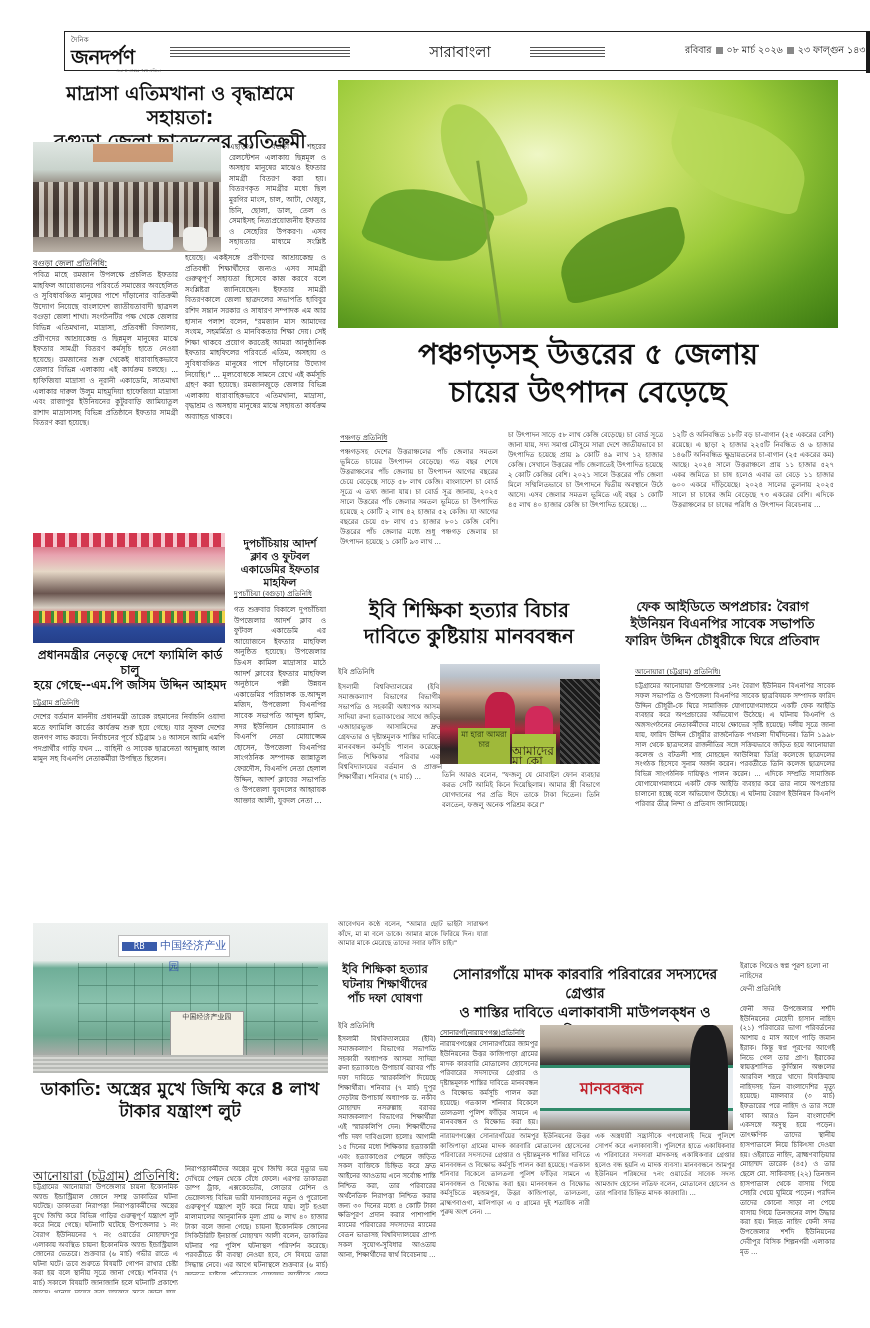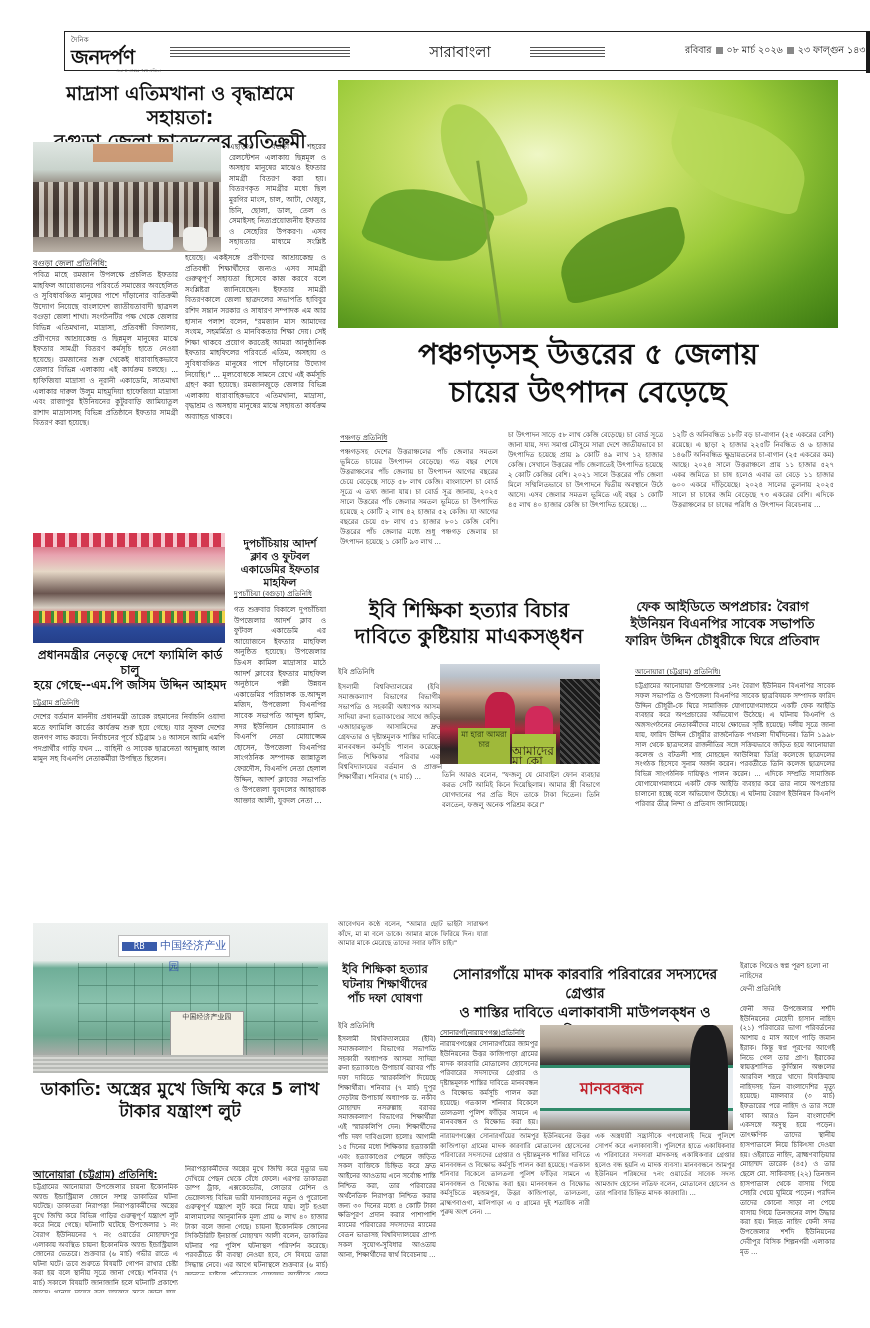--- a/index.html
+++ b/index.html
@@ -77,24 +77,24 @@
     <span>中国经济产业园</span>
   </div>
   <div class="abs" style="left:45px;top:40px;width:240px;height:95px;background:repeating-linear-gradient(90deg,rgba(30,80,60,0.35) 0 1px,transparent 1px 28px),repeating-linear-gradient(0deg,rgba(30,80,60,0.35) 0 1px,transparent 1px 18px);"></div>
   <div class="abs" style="left:137px;top:88px;width:72px;height:48px;background:#f4f1e6;border:1px solid #9a9a9a;">
     <div style="font-size:7px;text-align:center;color:#333;font-family:'DejaVu Sans',sans-serif;">中国经济产业园</div>
   </div>
   <div class="abs" style="left:0;top:132px;width:295px;height:18px;background:repeating-linear-gradient(0deg,#b8bab6 0 2px,#d6d7d3 2px 4px);"></div>
 </div>
 
 <div class="abs hl" style="left:30px;top:1078px;width:300px;font-size:17.5px;line-height:1.28;">
-  <div>ডাকাতি: অস্ত্রের মুখে জিম্মি করে 5 লাখ</div>
+  <div>ডাকাতি: অস্ত্রের মুখে জিম্মি করে 8 লাখ</div>
   <div>টাকার যন্ত্রাংশ লুট</div>
 </div>
-<div class="abs byline" style="left:33px;top:1167px;font-size:10px;font-weight:bold;">আনোয়ারা (চট্টগ্রাম) প্রতিনিধি:</div>
+<div class="abs byline" style="left:33px;top:1167px;font-size:12px;">আনোয়ারা (চট্টগ্রাম) প্রতিনিধি:</div>
 <div class="abs body" style="left:33px;top:1183px;width:145px;height:110px;overflow:hidden;font-size:6.8px;line-height:9.6px;">চট্টগ্রামের আনোয়ারা উপজেলার চায়না ইকোনমিক অ্যান্ড ইন্ডাস্ট্রিয়াল জোনে সশস্ত্র ডাকাতির ঘটনা ঘটেছে। ডাকাতরা নিরাপত্তা নিরাপত্তাকর্মীদের অস্ত্রের মুখে জিম্মি করে বিভিন্ন গাড়ির গুরুত্বপূর্ণ যন্ত্রাংশ লুট করে নিয়ে গেছে। ঘটনাটি ঘটেছে উপজেলার ১ নং বৈরাগ ইউনিয়নের ৭ নং ওয়ার্ডের মোহাম্মদপুর এলাকায় অবস্থিত চায়না ইকোনমিক অ্যান্ড ইন্ডাস্ট্রিয়াল জোনের ভেতরে। শুক্রবার (৬ মার্চ) গভীর রাতে এ ঘটনা ঘটে। তবে শুরুতে বিষয়টি গোপন রাখার চেষ্টা করা হয় বলে স্থানীয় সূত্রে জানা গেছে। শনিবার (৭ মার্চ) সকালে বিষয়টি জানাজানি হলে ঘটনাটি প্রকাশ্যে আসে। থানায় দায়ের করা মামলার সূত্রে জানা যায়, শুক্রবার গভীর রাতে অজ্ঞাতনামা একদল সশস্ত্র ডাকাত আগ্নেয়াস্ত্র, রামদা, ছুরি ও লোহার রড নিয়ে ইকোনমিক জোনের পশ্চিম পাশের সীমানা প্রাচীরবিহীন অংশ দিয়ে ভেতরে প্রবেশ করে। পরে তারা দায়িত্বরত</div>
 <div class="abs body" style="left:185px;top:1165px;width:143px;height:110px;overflow:hidden;font-size:6.8px;line-height:9.6px;">নিরাপত্তাকর্মীদের অস্ত্রের মুখে জিম্মি করে মৃত্যুর ভয় দেখিয়ে পেছন থেকে বেঁধে ফেলে। এরপর ডাকাতরা ডাম্প ট্রাক, এক্সকেভেটর, লোডার মেশিন ও ভেঙ্গেলসহ বিভিন্ন ভারী যানবাহনের নতুন ও পুরোনো গুরুত্বপূর্ণ যন্ত্রাংশ লুট করে নিয়ে যায়। লুট হওয়া মালামালের আনুমানিক মূল্য প্রায় ৬ লাখ ৪০ হাজার টাকা বলে জানা গেছে। চায়না ইকোনমিক জোনের সিকিউরিটি ইনচার্জ মোহাম্মদ আলী বলেন, ডাকাতির ঘটনার পর পুলিশ ঘটনাস্থল পরিদর্শন করেছে। পরবর্তীতে কী ব্যবস্থা নেওয়া হবে, সে বিষয়ে তারা সিদ্ধান্ত নেবে। এর আগে ঘটনাস্থলে শুক্রবার (৬ মার্চ) জানতে চাইলে প্রতিবেদক মোহাম্মদ আলীকে ফোন করলে তিনি প্রথমে ঘটনার বিষয়টি অস্বীকার করেন। পরে তিনি বলেন, আপনি নিজেকে সাংবাদিক হিসেবে পরিচয় দিয়েছেন। তাই সব বিষয় আপনাকে বলা সম্ভব নয়। এ বিষয়ে জানতে চাইলে সংশ্লিষ্ট কর্তৃপক্ষের সঙ্গে যোগাযোগ করুন।</div>
 
 <div class="abs photo" style="left:338px;top:80px;width:500px;height:248px;background:radial-gradient(ellipse at 40% 30%,#eff7c6 0%,#c9e06a 30%,#9ccb3a 55%,#5e9c20 80%,#3c7a12 100%);">
   <div class="abs" style="left:110px;top:20px;width:60px;height:120px;background:#a7d04a;border-radius:50% 50% 10% 50%;transform:rotate(-25deg);opacity:0.8;"></div>
   <div class="abs" style="left:30px;top:110px;width:120px;height:70px;background:#5f9f24;border-radius:60% 10% 60% 10%;transform:rotate(20deg);opacity:0.85;"></div>
   <div class="abs" style="left:220px;top:140px;width:130px;height:70px;background:#4d8a19;border-radius:60% 10% 60% 10%;transform:rotate(-15deg);opacity:0.8;"></div>
   <div class="abs" style="left:330px;top:40px;width:140px;height:80px;background:#b6d957;border-radius:10% 60% 10% 60%;transform:rotate(15deg);opacity:0.7;"></div>
   <div class="abs" style="left:150px;top:80px;width:3px;height:170px;background:#7aa13a;transform:rotate(-8deg);"></div>
 </div>
@@ -103,21 +103,21 @@
   <div>পঞ্চগড়সহ উত্তরের ৫ জেলায়</div>
   <div>চায়ের উৎপাদন বেড়েছে</div>
 </div>
 <div class="abs byline" style="left:340px;top:432px;font-size:7px;">পঞ্চগড় প্রতিনিধি</div>
 <div class="abs body" style="left:340px;top:447px;width:158px;height:133px;overflow:hidden;font-size:6.9px;line-height:10px;">পঞ্চগড়সহ দেশের উত্তরাঞ্চলের পাঁচ জেলার সমতল ভূমিতে চায়ের উৎপাদন বেড়েছে। গত বছর শেষে উত্তরাঞ্চলের পাঁচ জেলায় চা উৎপাদন আগের বছরের চেয়ে বেড়েছে সাড়ে ৫৮ লাখ কেজি। বাংলাদেশ চা বোর্ড সূত্রে এ তথ্য জানা যায়। চা বোর্ড সূত্র জানায়, ২০২৫ সালে উত্তরের পাঁচ জেলার সমতল ভূমিতে চা উৎপাদিত হয়েছে ২ কোটি ২ লাখ ৪২ হাজার ৫২ কেজি। যা আগের বছরের চেয়ে ৫৮ লাখ ৫১ হাজার ৮০১ কেজি বেশি। উত্তরের পাঁচ জেলার মধ্যে শুধু পঞ্চগড় জেলায় চা উৎপাদন হয়েছে ১ কোটি ৯৩ লাখ ...</div>
 <div class="abs body" style="left:508px;top:430px;width:155px;height:150px;overflow:hidden;font-size:6.9px;line-height:10px;">চা উৎপাদন সাড়ে ৫৮ লাখ কেজি বেড়েছে। চা বোর্ড সূত্রে জানা যায়, সদ্য সমাপ্ত মৌসুমে সারা দেশে জাতীয়ভাবে চা উৎপাদিত হয়েছে প্রায় ৯ কোটি ৪৯ লাখ ১২ হাজার কেজি। সেখানে উত্তরের পাঁচ জেলাতেই উৎপাদিত হয়েছে ২ কোটি কেজির বেশি। ২০২১ সালে উত্তরের পাঁচ জেলা মিলে সম্মিলিতভাবে চা উৎপাদনে দ্বিতীয় অবস্থানে উঠে আসে। এসব জেলার সমতল ভূমিতে এই বছর ১ কোটি ৪৫ লাখ ৪০ হাজার কেজি চা উৎপাদিত হয়েছে। ...</div>
 <div class="abs body" style="left:672px;top:430px;width:162px;height:150px;overflow:hidden;font-size:6.9px;line-height:10px;">১২টি ও অনিবন্ধিত ১৮টি বড় চা-বাগান (২৫ একরের বেশি) রয়েছে। এ ছাড়া ২ হাজার ২২৫টি নিবন্ধিত ও ৬ হাজার ১৪৬টি অনিবন্ধিত ক্ষুদ্রায়তনের চা-বাগান (২৫ একরের কম) আছে। ২০২৪ সালে উত্তরাঞ্চলে প্রায় ১১ হাজার ৫২৭ একর জমিতে চা চাষ হলেও এবার তা বেড়ে ১১ হাজার ৬০০ একরে দাঁড়িয়েছে। ২০২৪ সালের তুলনায় ২০২৫ সালে চা চাষের জমি বেড়েছে ৭৩ একরের বেশি। এদিকে উত্তরাঞ্চলের চা চাষের পরিধি ও উৎপাদন বিবেচনায় ...</div>
 
 <div class="abs hl" style="left:338px;top:597px;width:262px;font-size:20px;line-height:1.3;">
   <div>ইবি শিক্ষিকা হত্যার বিচার</div>
-  <div>দাবিতে কুষ্টিয়ায় মাএকসঙ্ধন</div>
+  <div>দাবিতে কুষ্টিয়ায় মানববন্ধন</div>
 </div>
 <div class="abs byline" style="left:338px;top:666px;font-size:7px;text-decoration:none;">ইবি প্রতিনিধি</div>
 <div class="abs body" style="left:338px;top:682px;width:104px;height:240px;overflow:hidden;font-size:6.9px;line-height:10px;">ইসলামী বিশ্ববিদ্যালয়ের (ইবি) সমাজকল্যাণ বিভাগের বিভাগীয় সভাপতি ও সহকারী অধ্যাপক আসমা সাদিয়া রুনা হত্যাকাণ্ডের সাথে জড়িত এজাহারভুক্ত আসামিদের দ্রুত গ্রেফতার ও দৃষ্টান্তমূলক শাস্তির দাবিতে মানববন্ধন কর্মসূচি পালন করেছেন নিহত শিক্ষিকার পরিবার এবং বিশ্ববিদ্যালয়ের বর্তমান ও প্রাক্তন শিক্ষার্থীরা। শনিবার (৭ মার্চ) ...</div>
 <div class="abs photo" style="left:440px;top:664px;width:160px;height:100px;background:linear-gradient(180deg,#cfd6de 0%,#b9c2cc 12%,#caa088 30%,#6b4c40 55%,#b2273e 65%,#2d2324 85%,#4a3a30 100%);">
   <div class="abs" style="left:45px;top:28px;width:30px;height:42px;background:#c11f46;border-radius:40% 40% 10% 10%;"></div>
   <div class="abs" style="left:85px;top:42px;width:28px;height:35px;background:#d12a5a;border-radius:40% 40% 10% 10%;"></div>
   <div class="abs" style="left:18px;top:64px;width:52px;height:36px;background:#9fb93a;color:#1d2a10;font-size:8px;line-height:10px;text-align:center;font-family:'DejaVu Sans',sans-serif;padding-top:2px;box-sizing:border-box;">মা হারা আমরা চার</div>
   <div class="abs" style="left:72px;top:70px;width:44px;height:30px;background:#a7c240;color:#2a1a12;font-size:12px;line-height:10px;text-align:left;font-family:'DejaVu Sans',sans-serif;padding-top:12px;box-sizing:border-box;">আমাদের মা কো</div>
   <div class="abs" style="left:120px;top:15px;width:40px;height:85px;background:repeating-linear-gradient(45deg,#1b1b1b 0 3px,#4a4a4a 3px 5px);"></div>
 </div>

